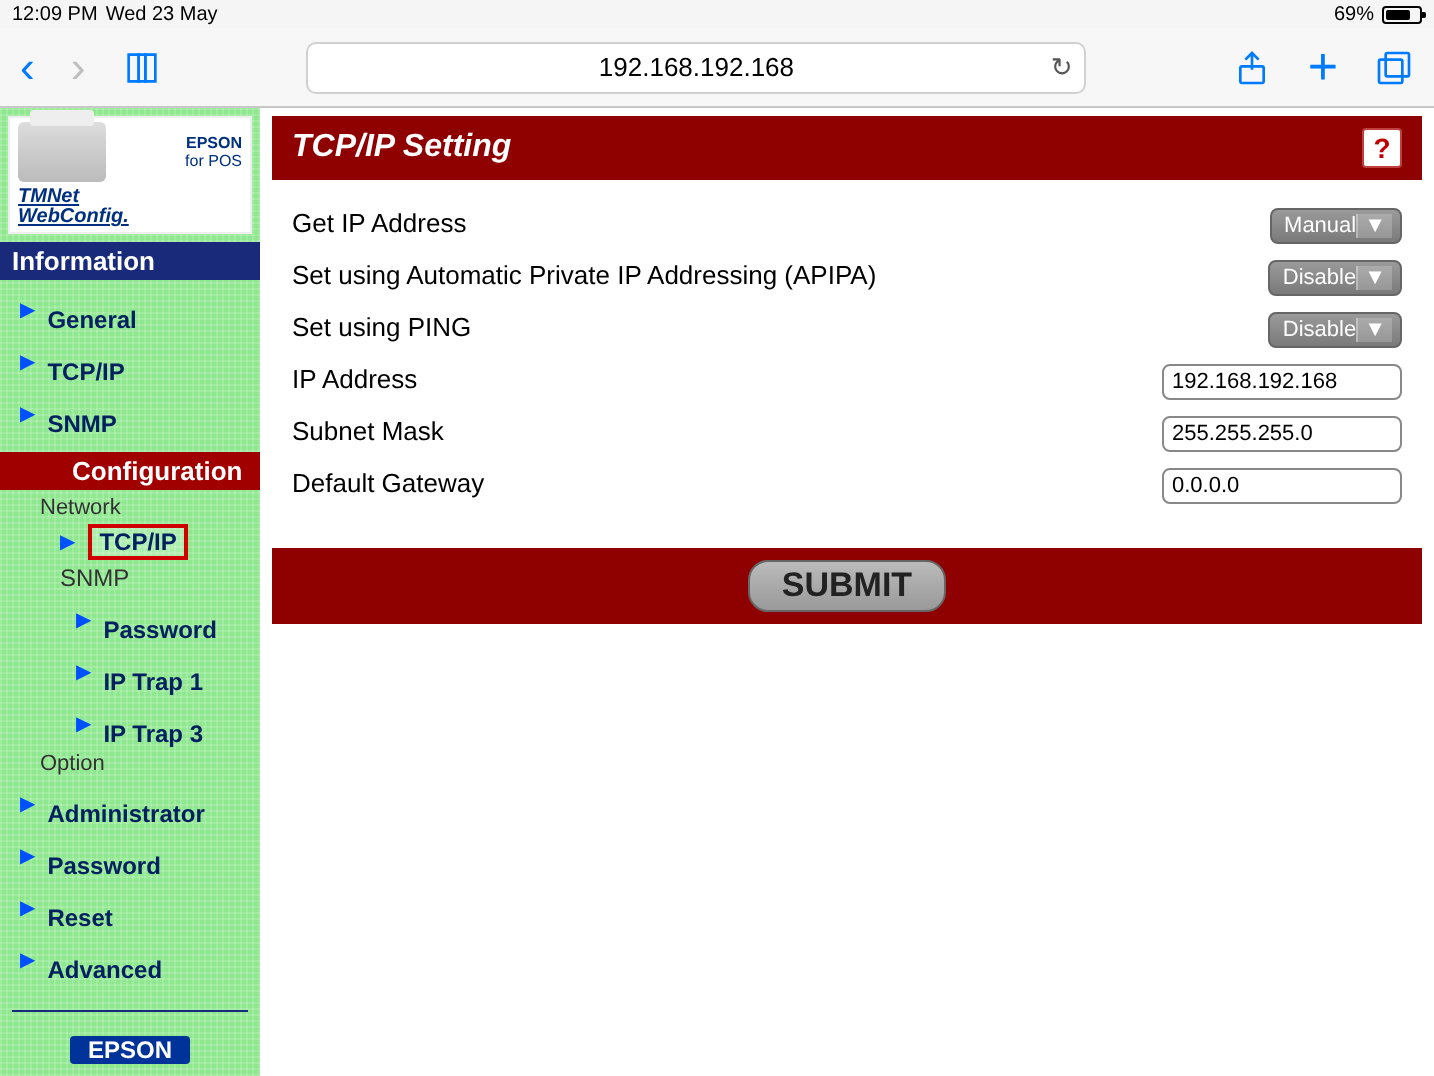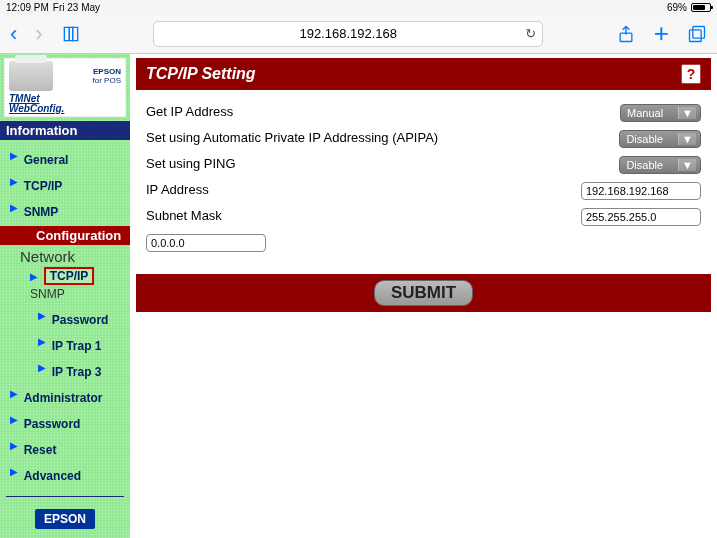--- a/index.html
+++ b/index.html
@@ -36,48 +36,48 @@
   .printer-art { width: 44px; height: 30px; background: linear-gradient(#ddd,#bbb); border-radius: 3px; position:relative; }
   .printer-art::before { content:""; position:absolute; top:-6px; left:6px; right:6px; height:8px; background:#eee; border-radius:2px; }
   .epson-mini { font-size:8px; font-weight:bold; color:#003080; text-align:right; }
   .tmnet { font-size: 10px; font-weight: bold; text-decoration: underline; font-style: italic; color:#003080; margin-top:2px; }
 
   .section-hdr { color: #fff; font-weight: bold; font-size: 13px; padding: 2px 6px; }
   .hdr-info { background: #1a2a7a; }
   .hdr-config { background: #a00000; padding-left: 36px; }
   .nav-list { list-style: none; padding: 2px 0 6px 0; }
   .nav-item { display:flex; align-items:center; padding: 1px 0 1px 10px; font-size: 12px; color: #002060; cursor:pointer; }
-  .nav-item.sub { font-size: 15px; color:#333; padding-left: 20px; }
+  .nav-item.sub { font-size: 11px; color:#333; padding-left: 20px; }
   .nav-item.sub2 { padding-left: 30px; }
   .bullet { color:#0050ff; margin-right:6px; font-size:10px; }
   .nav-link { font-weight:bold; color:#002060;margin-top:10px; }
   .nav-plain { color:#333; }
   .highlight-box { border:2px solid #d00000; padding:0 4px; display:inline-block; background: rgba(255,255,255,0.25); }
   .sep { height:1px; background:#1a2a7a; margin:6px 6px; }
   .epson-badge { margin:6px auto; width:60px; height:20px; background:#003399; color:#fff; font-weight:bold; font-size:12px; display:flex; align-items:center; justify-content:center; border-radius:2px; }
 
   
   .title-bar { background:#8f0000; color:#fff; font-weight:bold; font-style:italic; font-size:16px; padding:6px 10px; display:flex; justify-content:space-between; align-items:center; }
   .help-btn { width:20px; height:20px; background:#fff; border:1px solid #c04040; color:#c00000; font-weight:bold; font-size:14px; display:flex; align-items:center; justify-content:center; border-radius:2px; font-style:normal;}
   .form-area { padding: 14px 10px 10px 10px; }
   .form-row { display:flex; align-items:flex-start; margin-bottom:8px; font-size:13px; color:#000; }
   .form-label { flex:1; }
-  .select-ctrl { background:linear-gradient(#9a9a9a,#7a7a7a); border:1px solid #666; border-radius:4px; color:#fff; font-size:11px; padding:2px 4px 2px 6px; display:flex; align-items:center; gap:15px; min-width:58px; justify-content:space-between;}
+  .select-ctrl { background:linear-gradient(#9a9a9a,#7a7a7a); border:1px solid #666; border-radius:4px; color:#fff; font-size:11px; padding:2px 4px 2px 6px; display:flex; align-items:center; gap:0; min-width:58px; justify-content:space-between;}
   .select-ctrl .arrow { background:rgba(255,255,255,0.2); padding:0 3px; border-left:1px solid rgba(255,255,255,0.3);}
   .text-input { border:1px solid #888; border-radius:4px; font-size:11px; padding:2px 4px; width:120px; text-align:left; background:#fff;}
   .submit-bar { background:#8f0000; padding:6px; display:flex; justify-content:center; margin-top:4px;}
   .submit-btn { background:linear-gradient(#bbb,#999); border:1px solid #666; border-radius:10px; padding:2px 16px; font-size:17px; font-weight:bold; color:#222; }
 </style>
 </head>
 <body>
 
 <div class="status-bar">
   <div class="status-left">
     <span>12:09 PM</span>
-    <span>Fri 23 May</span>
+    <span>Wed 23 May</span>
   </div>
   <div class="status-right">
     <span>69%</span>
     <span class="battery">
         <span class="battery-fill"></span>
       </span>
   </div>
 </div>
 
 <div class="browser-bar">
@@ -158,20 +158,23 @@
           <span class="nav-link">Password</span>
         </li>
       <li class="nav-item sub2" style="padding-left:38px">
           <span class="bullet">▶</span>
           <span class="nav-link">IP Trap 1</span>
         </li>
       <li class="nav-item sub2" style="padding-left:38px">
           <span class="bullet">▶</span>
           <span class="nav-link">IP Trap 3</span>
         </li>
+      <li class="nav-item sub">
+          <span class="nav-plain">Option</span>
+        </li>
       <li class="nav-item">
           <span class="bullet">▶</span>
           <span class="nav-link">Administrator</span>
         </li>
       <li class="nav-item">
           <span class="bullet">▶</span>
           <span class="nav-link">Password</span>
         </li>
       <li class="nav-item">
           <span class="bullet">▶</span>
@@ -216,20 +219,21 @@
       </div>
       <div class="form-row">
         <span class="form-label">IP Address</span>
         <input class="text-input" value="192.168.192.168" style="">
       </div>
       <div class="form-row">
         <span class="form-label">Subnet Mask</span>
         <input class="text-input" value="255.255.255.0" style="">
       </div>
       <div class="form-row">
+        <span class="form-label">Default Gateway</span>
         <input class="text-input" value="0.0.0.0" style="">
       </div>
     </div>
 
     <div class="submit-bar">
       <button class="submit-btn">SUBMIT</button>
     </div>
   </div>
 </div>
 

